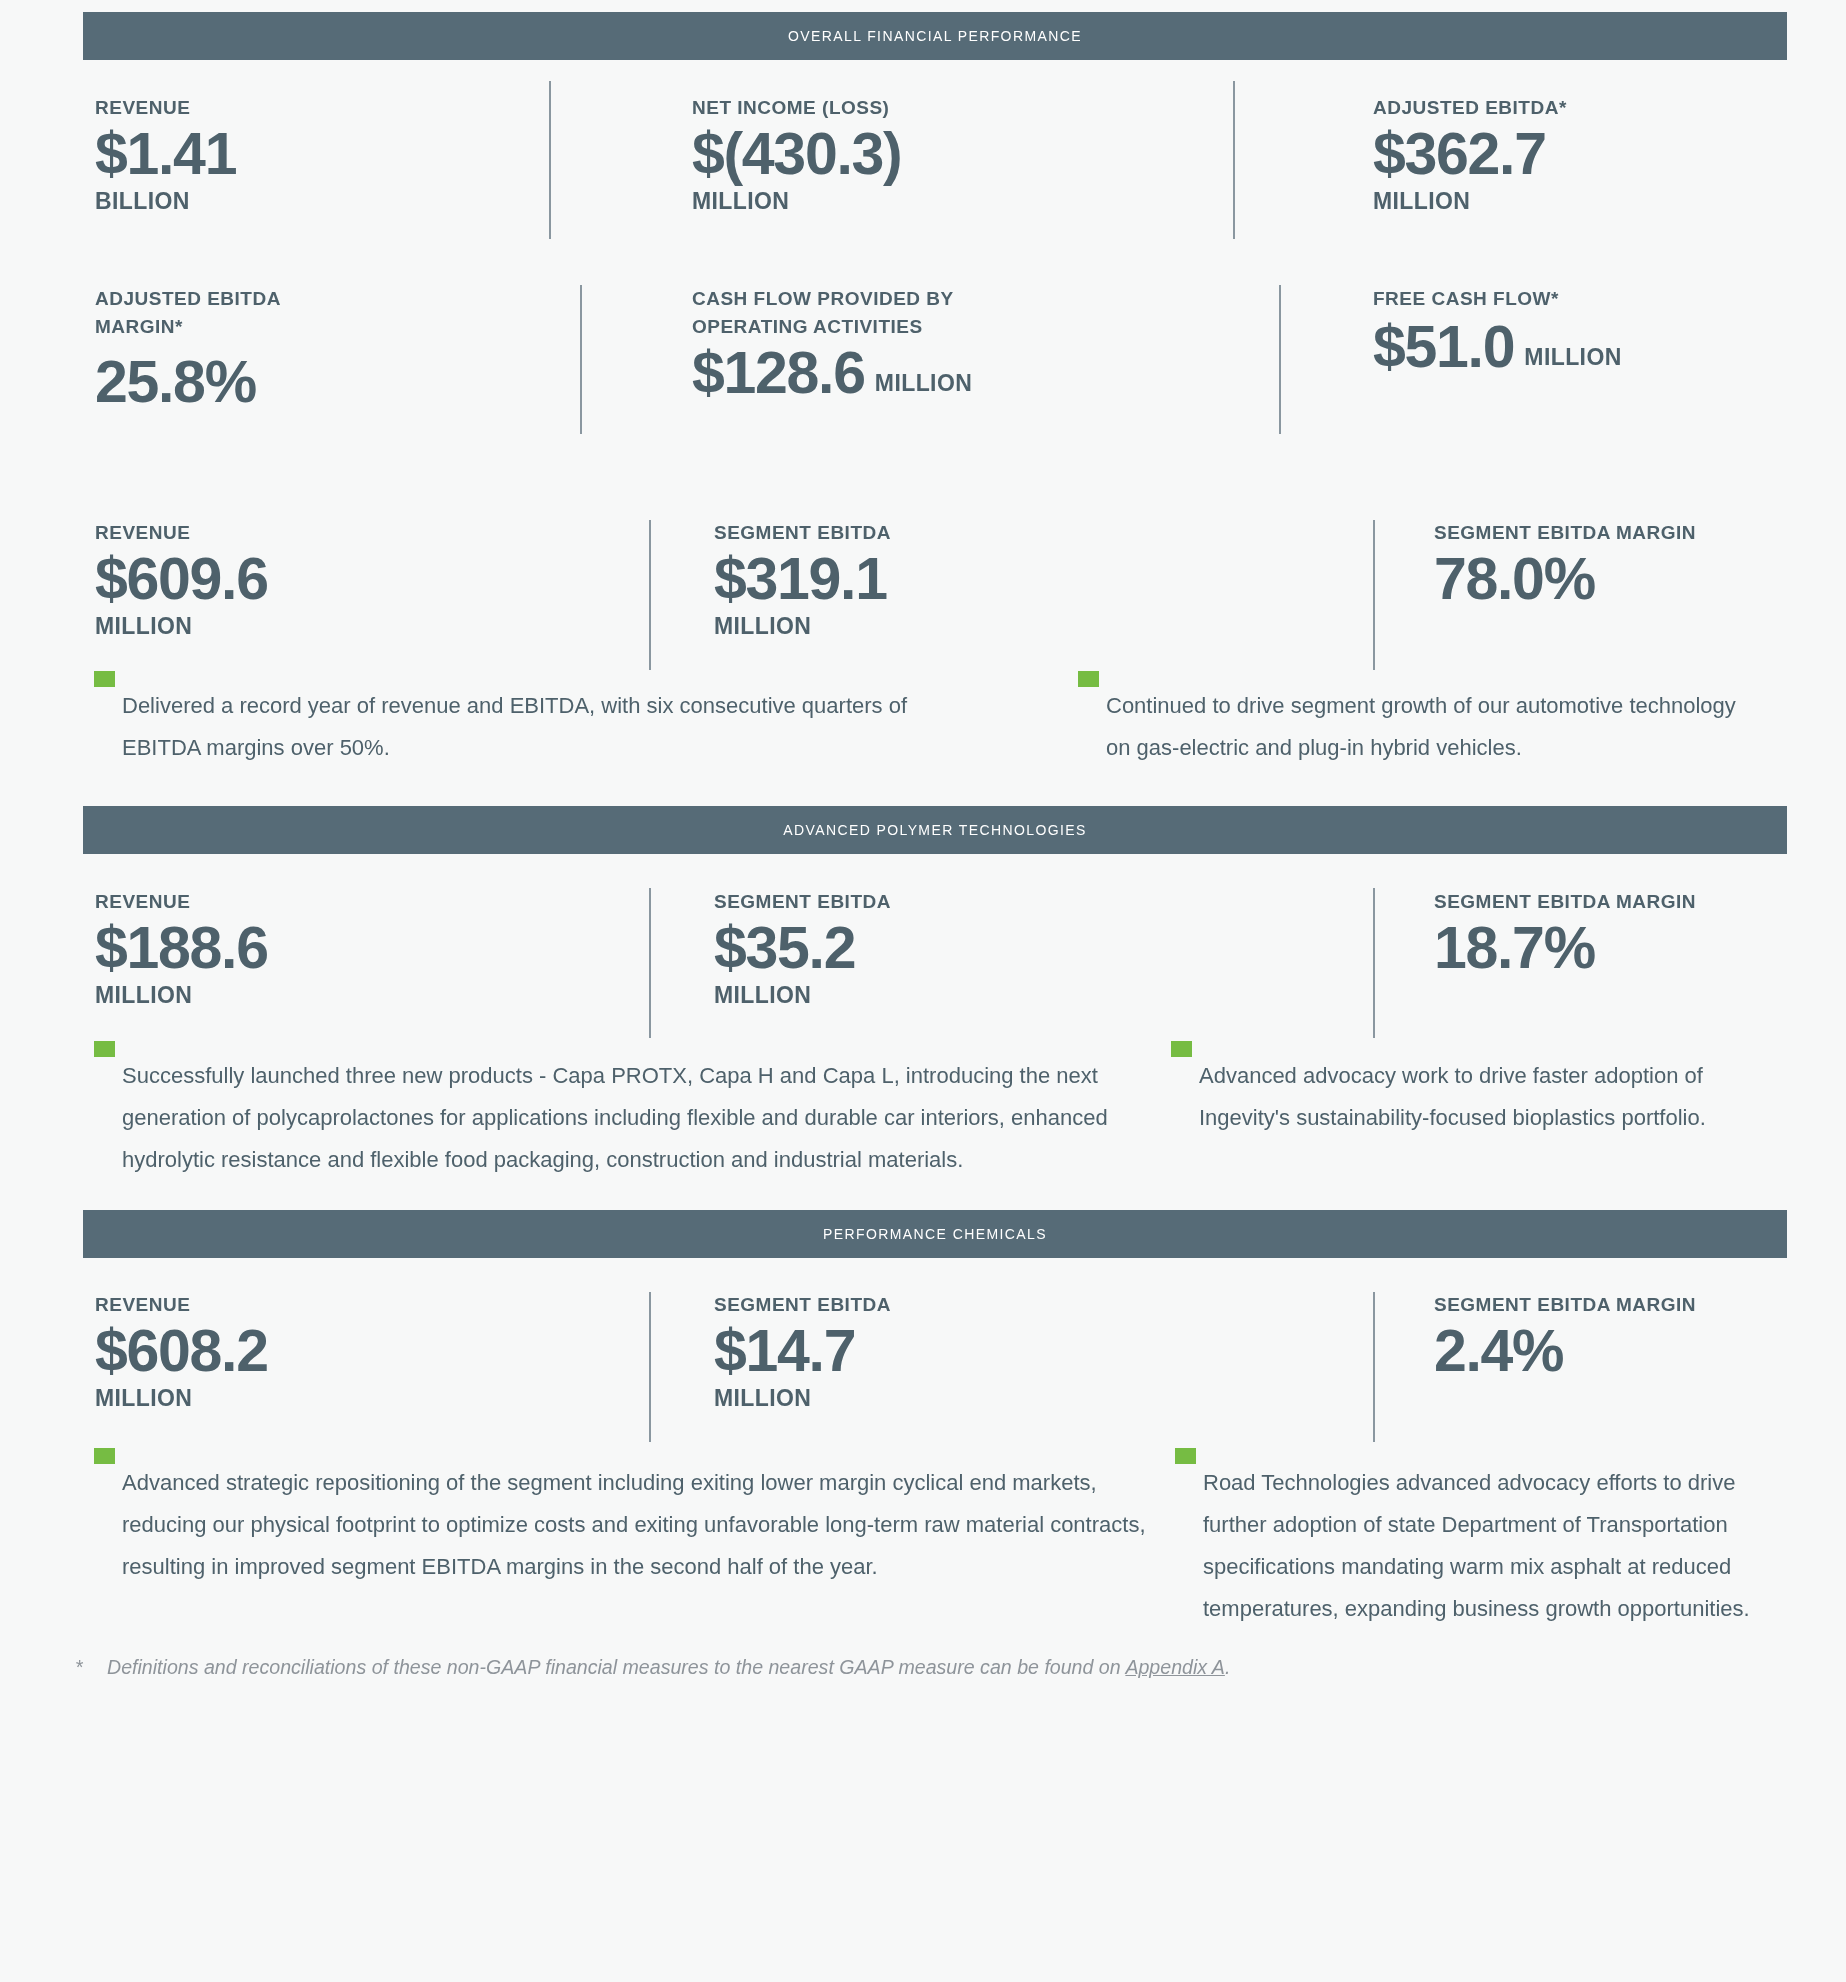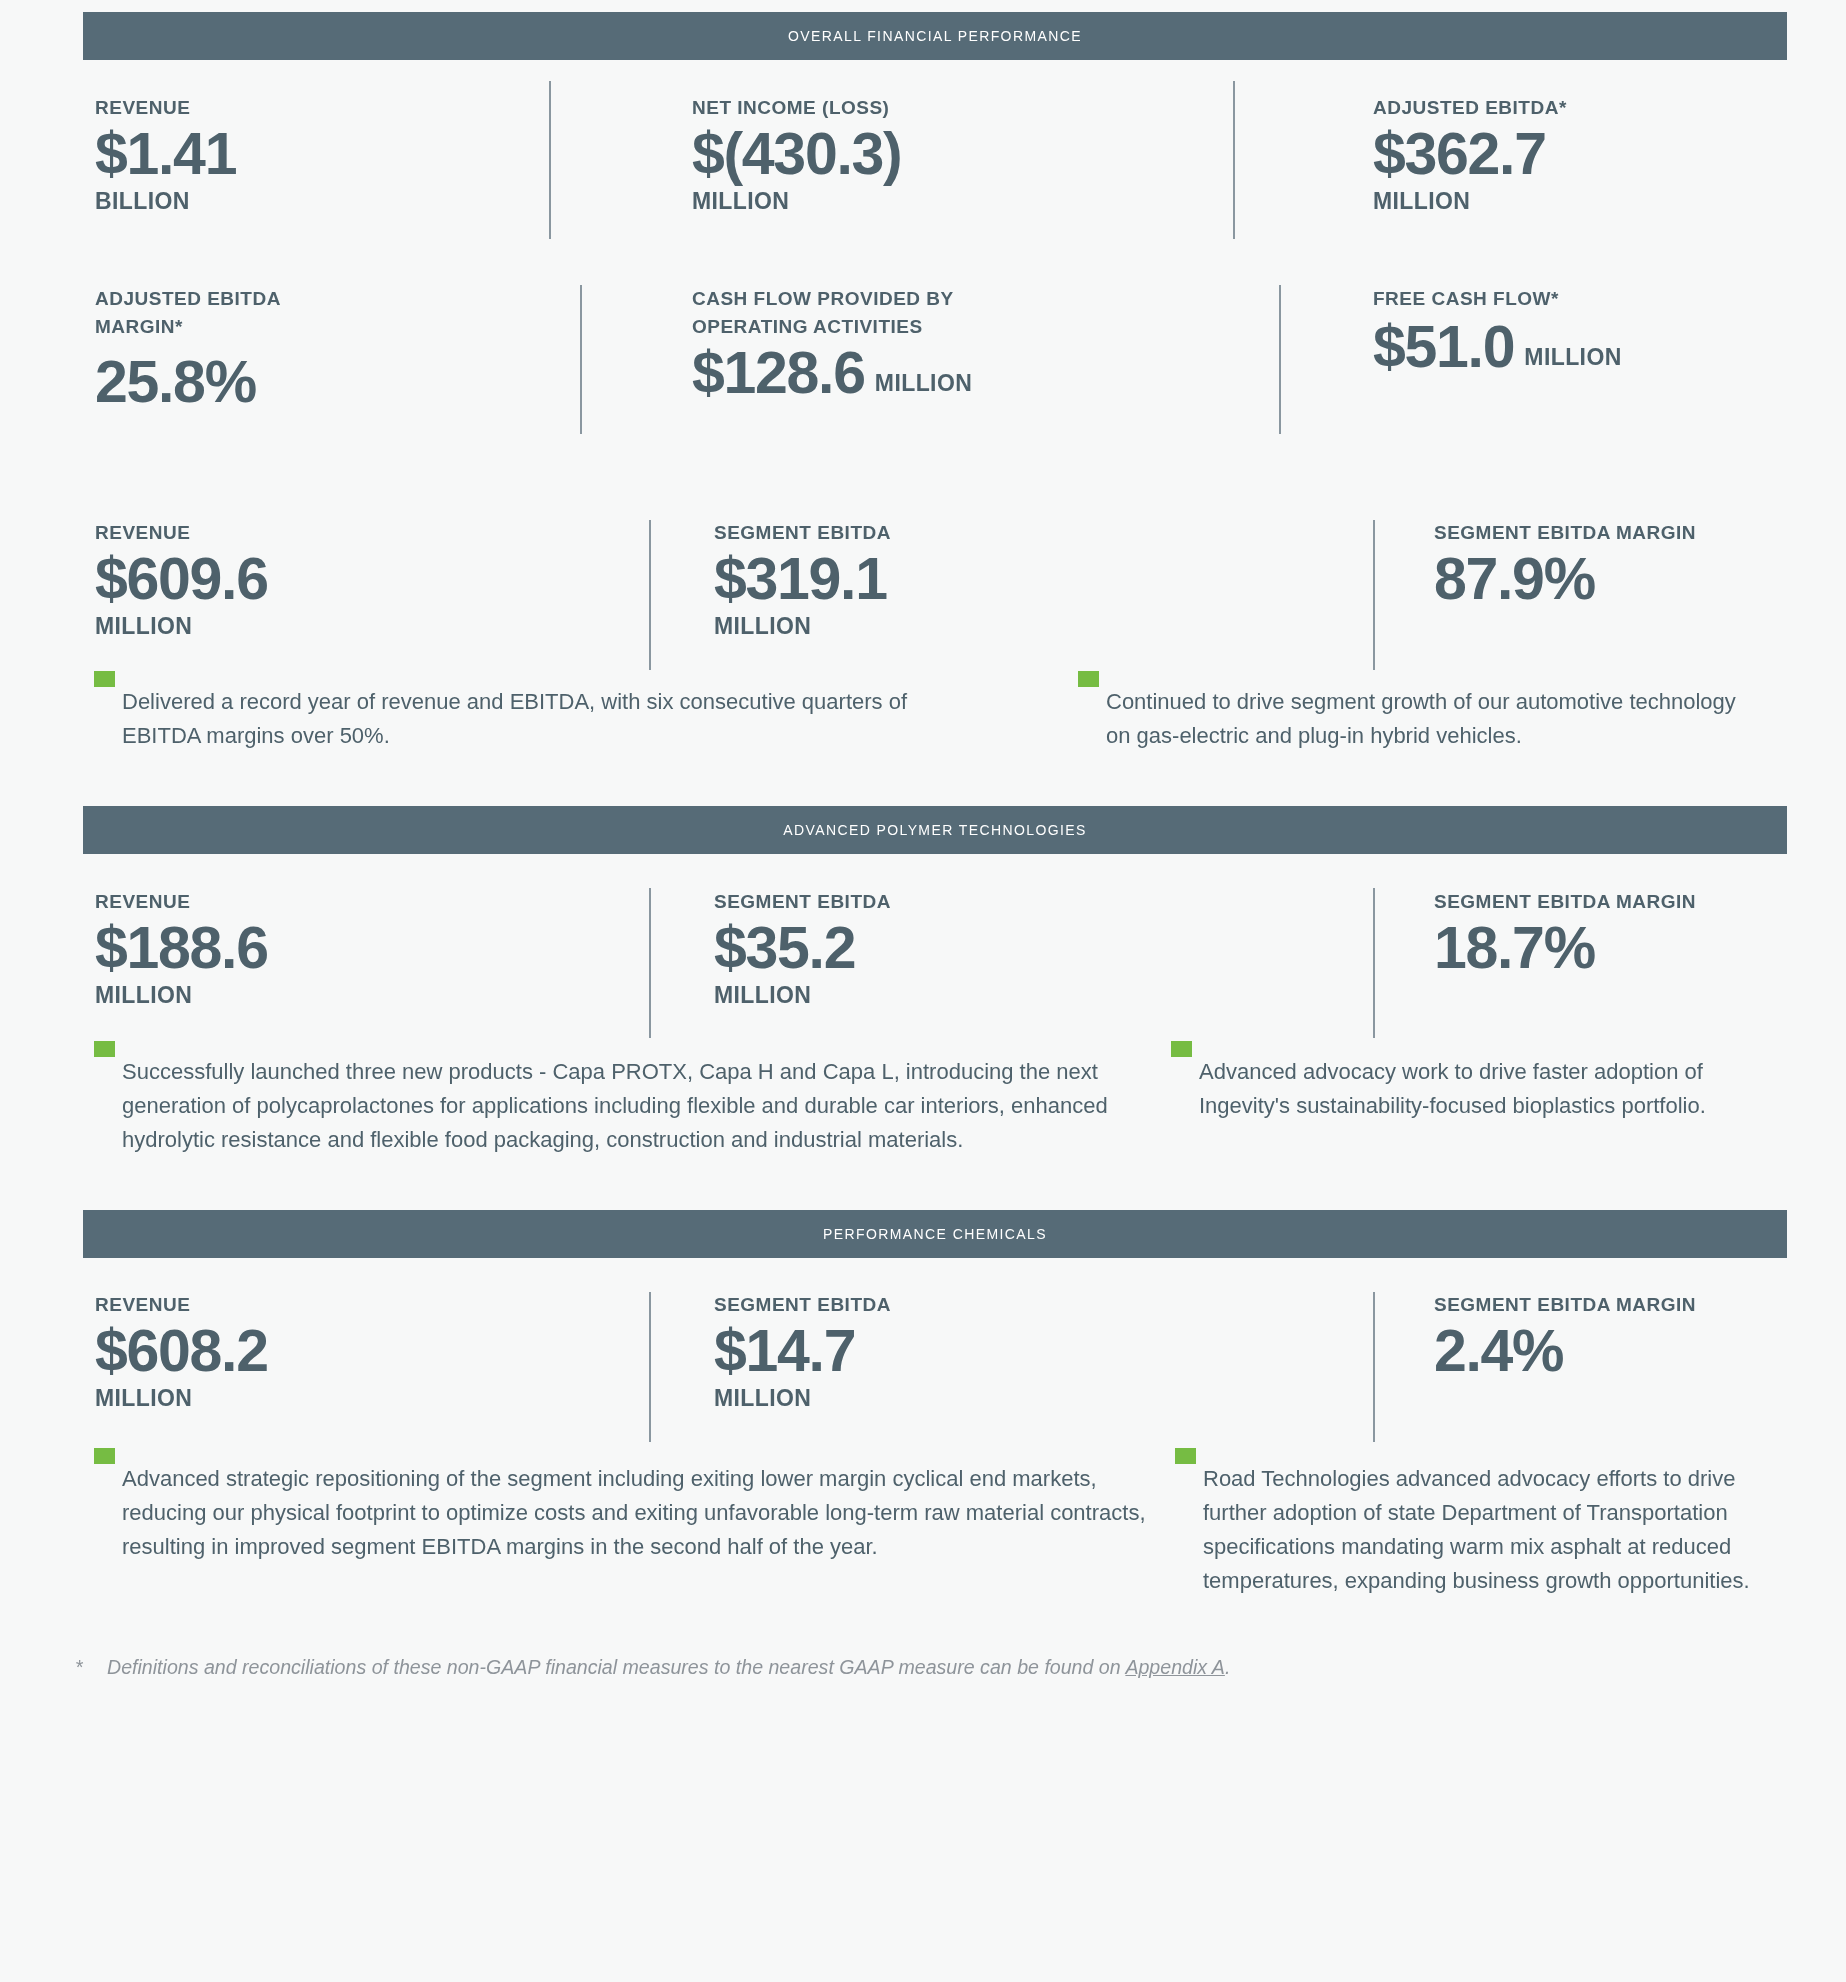--- a/index.html
+++ b/index.html
@@ -95,21 +95,21 @@
     top: 0;
     width: 21px;
     height: 16px;
     background: #76bc43;
   }
   .bullet-text {
     position: absolute;
     left: 28px;
     top: 13.6px;
     font-size: 22px;
-    line-height: 34px;
+    line-height: 42px;
     color: #4e616b;
     font-weight: 400;
     font-family: "Liberation Sans", sans-serif;
   }
 
   
   .footnote {
     position: absolute;
     left: 75px;
     top: 1654px;
@@ -192,21 +192,21 @@
   </div>
 
   <div class="metric" style="left:714px; top:519px;">
     <div class="m-label">SEGMENT EBITDA</div>
     <div class="m-value">$319.1</div>
     <div class="m-unit">MILLION</div>
   </div>
 
   <div class="metric" style="left:1434px; top:519px;">
     <div class="m-label">SEGMENT EBITDA MARGIN</div>
-    <div class="m-value">87.9%</div>
+    <div class="m-value">78.0%</div>
   </div>
 
   <div class="bullet" style="left:94px; top:671px; width:860px;">
     <span class="bullet-sq"></span>
     <span class="bullet-text" style="display:block; width:839px;">Delivered a record year of revenue and EBITDA, with six consecutive quarters of EBITDA margins over 50%.</span>
   </div>
 
   <div class="bullet" style="left:1078px; top:671px; width:673px;">
     <span class="bullet-sq"></span>
     <span class="bullet-text" style="display:block; width:643px;">Continued to drive segment growth of our automotive technology on gas-electric and plug-in hybrid vehicles.</span>

